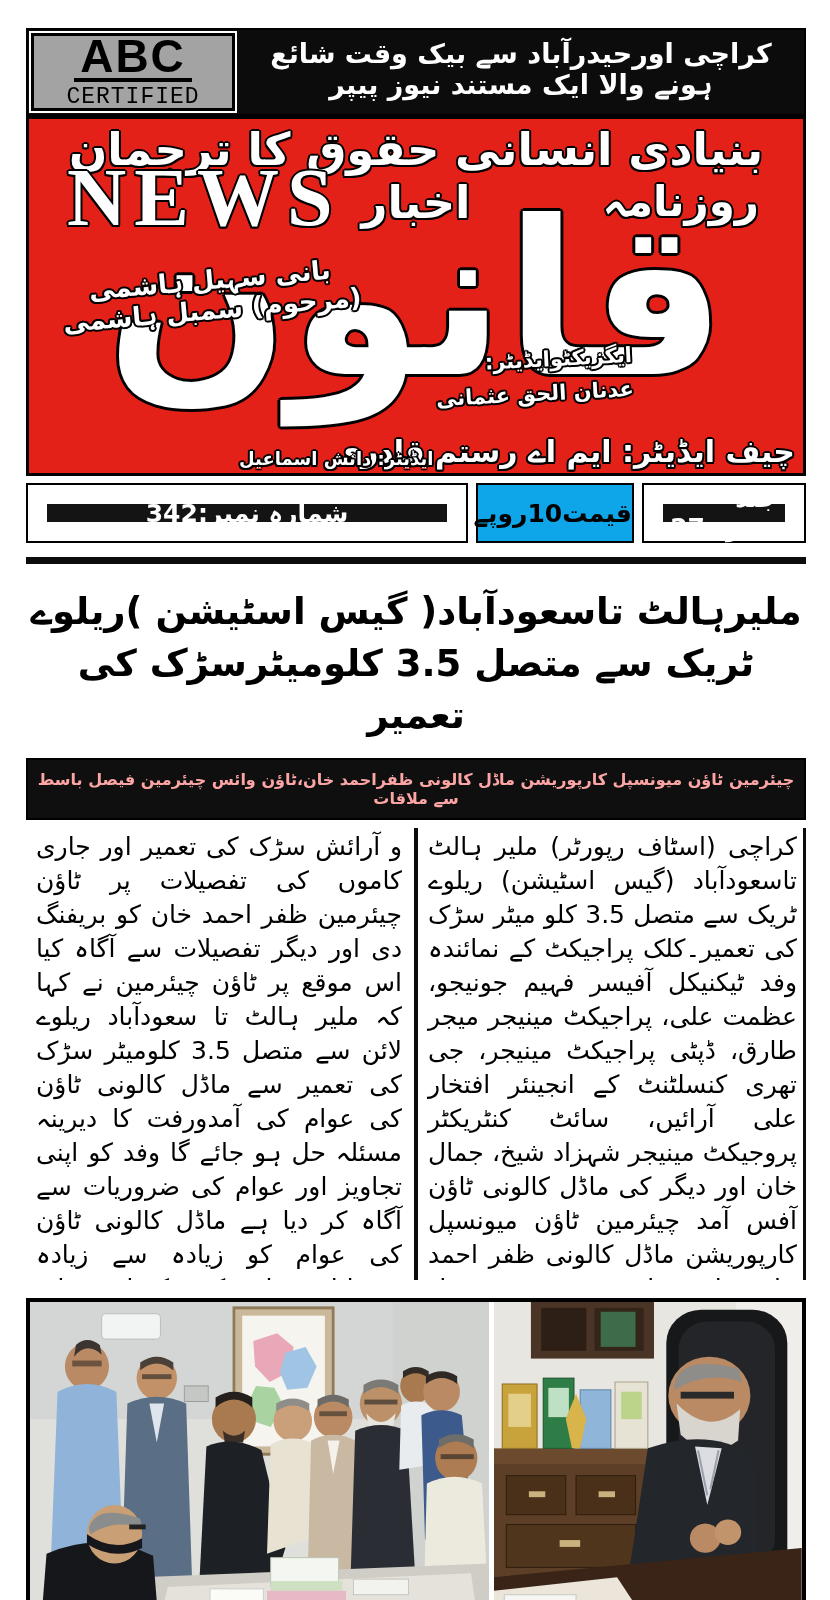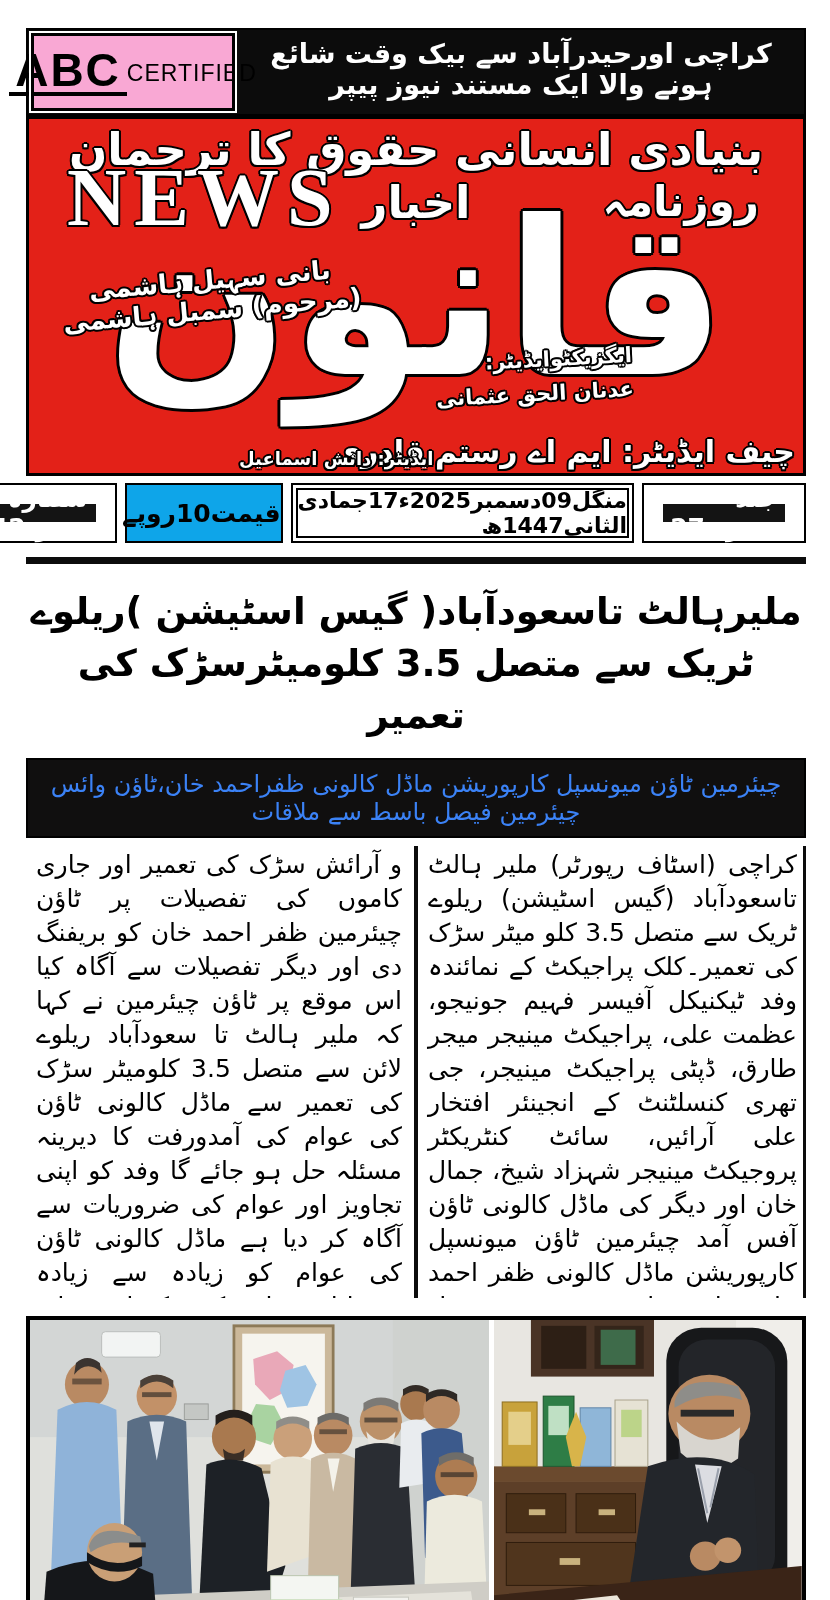--- a/index.html
+++ b/index.html
@@ -2,24 +2,24 @@
 <html lang="ur"><head>
 <meta charset="utf-8">
 <style>
   * { margin:0; padding:0; box-sizing:border-box; }
   html,body { width:830px; background:#ffffff; }
   body { height:1600px; font-family:"DejaVu Sans", sans-serif; overflow:hidden; }
   .sheet { width:830px; height:1600px; background:#fff; padding:28px 24px 0 26px; }
 
   
   .topbar { background:#0c0c0c; border:2px solid #000; height:88px; display:flex; align-items:stretch; }
-  .abc-box { background:#f9a8d4; border:3px solid #000; outline:2px solid #fff; margin:3px; width:204px;
-             display:flex; flex-direction:row; align-items:center; justify-content:center; }
+  .abc-box { background:#a3a3a3; border:3px solid #000; outline:2px solid #fff; margin:3px; width:204px;
+             display:flex; flex-direction:column; align-items:center; justify-content:center; }
   .abc-top { font-family:"Liberation Sans","DejaVu Sans",sans-serif; font-weight:bold; font-size:46px; line-height:44px; letter-spacing:2px; border-bottom:4px solid #000; padding:0 6px; }
-  .abc-bottom { font-family:Liberation Sans, sans-serif; font-size:23px; letter-spacing:1px; margin-top:2px; }
+  .abc-bottom { font-family:Liberation Mono, monospace; font-size:23px; letter-spacing:1px; margin-top:2px; }
   .topbar-tagline { flex:1; color:#fff; direction:rtl; text-align:center; font-size:27px; font-weight:bold;
                     display:flex; align-items:center; justify-content:center; padding:0 10px 6px 10px; }
 
   
   .masthead { position:relative; background:#e32118; border:3px solid #000; height:360px; overflow:hidden; }
   .owhite { color:#fff; text-shadow:2px 0 0 #000,-2px 0 0 #000,0 2px 0 #000,0 -2px 0 #000,
             1.5px 1.5px 0 #000,-1.5px 1.5px 0 #000,1.5px -1.5px 0 #000,-1.5px -1.5px 0 #000; }
   .mast-slogan { position:absolute; top:4px; left:0; right:0; text-align:center; direction:rtl;
                  font-size:45px; font-weight:bold; }
   .mast-news { position:absolute; top:32px; left:38px; font-family:Liberation Serif, serif;
@@ -46,21 +46,21 @@
   .cell-date .inner2 { border:2px solid #000; height:100%; display:flex; align-items:center; justify-content:center;
                        direction:rtl; font-weight:bold; font-size:22px; }
   .cell-price { width:158px; background:#0ea5e9; border:2px solid #000; display:flex; align-items:center;
                 direction:rtl; font-weight:bold; font-size:25px; }
   .cell-issue { flex:1; }
 
   
   .rule { height:7px; background:#0c0c0c; margin-top:14px; }
   .headline { direction:rtl; text-align:center; font-size:37px; font-weight:bold; color:#000;
               padding:22px 4px 16px 4px; line-height:52px; }
-  .subhead { background:#100f0f; color:#3b82f6; direction:rtl; text-align:center; font-size:24px; font-weight:normal;
+  .subhead { background:#100f0f; color:#fca5a5; direction:rtl; text-align:center; font-size:16px; font-weight:bold;
              padding:10px 6px; border:2px solid #000; }
 
   
   .columns { direction:rtl; display:flex; margin-top:8px; height:452px; overflow:hidden; }
   .col { width:50%; direction:rtl; text-align:justify; font-size:25px; line-height:34px; padding:2px 6px 0 10px; }
   .col-divider { width:4px; background:#0c0c0c; flex:none; }
   .col-first { border-right:3px solid #0c0c0c; }
   .col-second { padding-right:12px; }
 
   
@@ -94,23 +94,20 @@
       <div>عدنان الحق عثمانی</div>
     </div>
     <div class="mast-chief owhite">چیف ایڈیٹر: ایم اے رستم قادری</div>
     <div class="mast-editor owhite">ایڈیٹر: دانش اسماعیل</div>
   </div>
 
   <div class="infobar">
     <div class="cell-dark cell-volume">
       <div class="inner">جلد نمبر=27</div>
     </div>
-    <div class="cell-date">
-      <div class="inner2">منگل09دسمبر2025ء17جمادی الثانی1447ھ</div>
-    </div>
     <div class="cell-price">
       <span>قیمت10روپے</span>
     </div>
     <div class="cell-dark cell-issue">
       <div class="inner">شمارہ نمبر:342</div>
     </div>
   </div>
 
   <div class="rule"></div>
 

